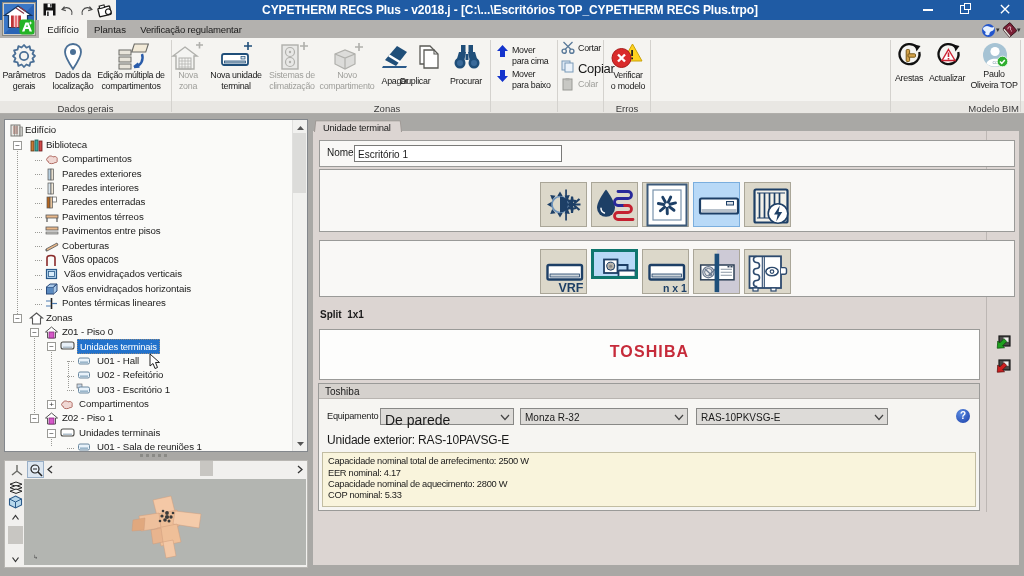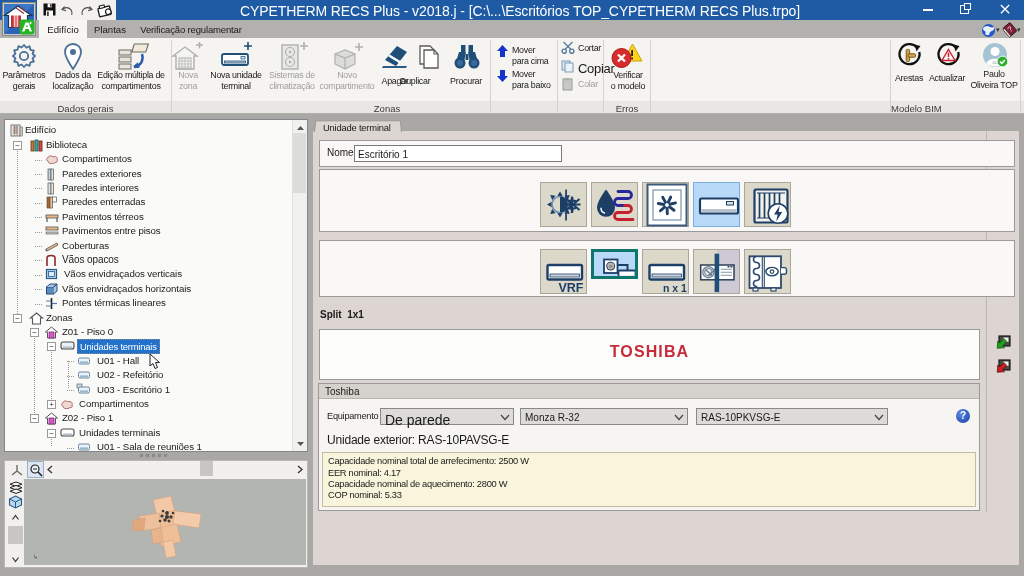--- a/index.html
+++ b/index.html
@@ -2,21 +2,21 @@
 <html><head><meta charset="utf-8"><style>
 *{margin:0;padding:0;box-sizing:border-box}
 html,body{width:1024px;height:576px;overflow:hidden}
 body{font-family:"Liberation Sans",sans-serif;font-size:10px;color:#1a1a1a;position:relative;background:#a9a8a5;-webkit-font-smoothing:antialiased}
 .b{position:absolute}
 .tx{white-space:nowrap}
 svg{display:block;overflow:visible}
 </style></head><body>
 <div class="b" style="left:0;top:0;width:1024px;height:20px;background:#1f5ba4"></div>
 <div class="b" style="left:37px;top:0;width:79px;height:20px;background:#f2f1ee"></div>
-<div class="b tx" style="left:240px;top:3px;width:540px;text-align:center;color:#fff;font-weight:normal;font-size:14px;letter-spacing:-0.1px">CYPETHERM RECS Plus - v2018.j - [C:\...\Escritórios TOP_CYPETHERM RECS Plus.trpo]</div>
+<div class="b tx" style="left:240px;top:3px;width:540px;text-align:center;color:#fff;font-weight:bold;font-size:12px;letter-spacing:-0.1px">CYPETHERM RECS Plus - v2018.j - [C:\...\Escritórios TOP_CYPETHERM RECS Plus.trpo]</div>
 <div class="b" style="left:923px;top:9px;width:10px;height:2px;background:#fff"></div>
 <div class="b" style="left:960px;top:5px;width:9px;height:9px;border:1.5px solid #fff;background:transparent"></div>
 <div class="b" style="left:964px;top:3px;width:7px;height:7px;border:1.5px solid #fff;background:#1f5ba4"></div>
 <svg class="b" style="left:1000px;top:4px" width="11" height="11" viewBox="0 0 12 12">
     <path d="M1 1 L10 10 M10 1 L1 10" stroke="#fff" stroke-width="1.5"></path>
   </svg>
 <svg class="b" style="left:43px;top:3px" width="13" height="13" viewBox="0 0 13 13">
 <rect x="0.5" y="0.5" width="12" height="12" fill="#111"></rect>
 <rect x="4.6" y="0.5" width="4.4" height="3.8" fill="#f8f8f8"></rect>
 <rect x="7.2" y="1.1" width="1.4" height="2.6" fill="#111"></rect>
@@ -75,21 +75,21 @@
 <div class="b" style="left:171px;top:40px;width:1px;height:72px;background:#d4d2ce"></div>
 <div class="b" style="left:490px;top:40px;width:1px;height:72px;background:#d4d2ce"></div>
 <div class="b" style="left:557px;top:40px;width:1px;height:72px;background:#d4d2ce"></div>
 <div class="b" style="left:603px;top:40px;width:1px;height:72px;background:#d4d2ce"></div>
 <div class="b" style="left:650px;top:40px;width:1px;height:72px;background:#d4d2ce"></div>
 <div class="b" style="left:890px;top:40px;width:1px;height:72px;background:#d4d2ce"></div>
 <div class="b" style="left:1020px;top:40px;width:1px;height:72px;background:#d4d2ce"></div>
 <div class="b tx" style="left:0px;top:103px;width:171px;text-align:center;font-size:9.5px;color:#3a3a3a">Dados gerais</div>
 <div class="b tx" style="left:172px;top:103px;width:430px;text-align:center;font-size:9.5px;color:#3a3a3a">Zonas</div>
 <div class="b tx" style="left:604px;top:103px;width:46px;text-align:center;font-size:9.5px;color:#3a3a3a">Erros</div>
-<div class="b tx" style="left:891px;top:103px;width:128px;text-align:left;font-size:9.5px;color:#3a3a3a">Modelo BIM</div>
+<div class="b tx" style="left:891px;top:103px;width:128px;text-align:right;font-size:9.5px;color:#3a3a3a">Modelo BIM</div>
 <div class="b" style="left:8px;top:42px;width:32px;height:30px">
     <svg width="32" height="30" viewBox="0 0 32 30">
       <g transform="translate(16,14)">
 <path d="M0-11 l2.4 2.7 3.2-1.4 .8 3.5 3.5.8-1.4 3.2L11 0l-2.5 2.4 1.4 3.2-3.5.8-.8 3.5-3.2-1.4L0 11l-2.4-2.5-3.2 1.4-.8-3.5-3.5-.8 1.4-3.2L-11 0l2.5-2.4-1.4-3.2 3.5-.8.8-3.5 3.2 1.4Z" fill="none" stroke="#4a6f96" stroke-width="1.8" stroke-linejoin="round"></path>
 <circle r="4.2" fill="none" stroke="#4a6f96" stroke-width="1.8"></circle>
       </g>
     </svg>
   </div>
 <div class="b tx" style="left:-6px;top:70px;width:60px;text-align:center;font-size:8.9px;letter-spacing:-0.28px;line-height:10.6px;color:#1a1a1a">Parâmetros<br>gerais</div>
 <div class="b" style="left:57px;top:42px;width:32px;height:30px">

